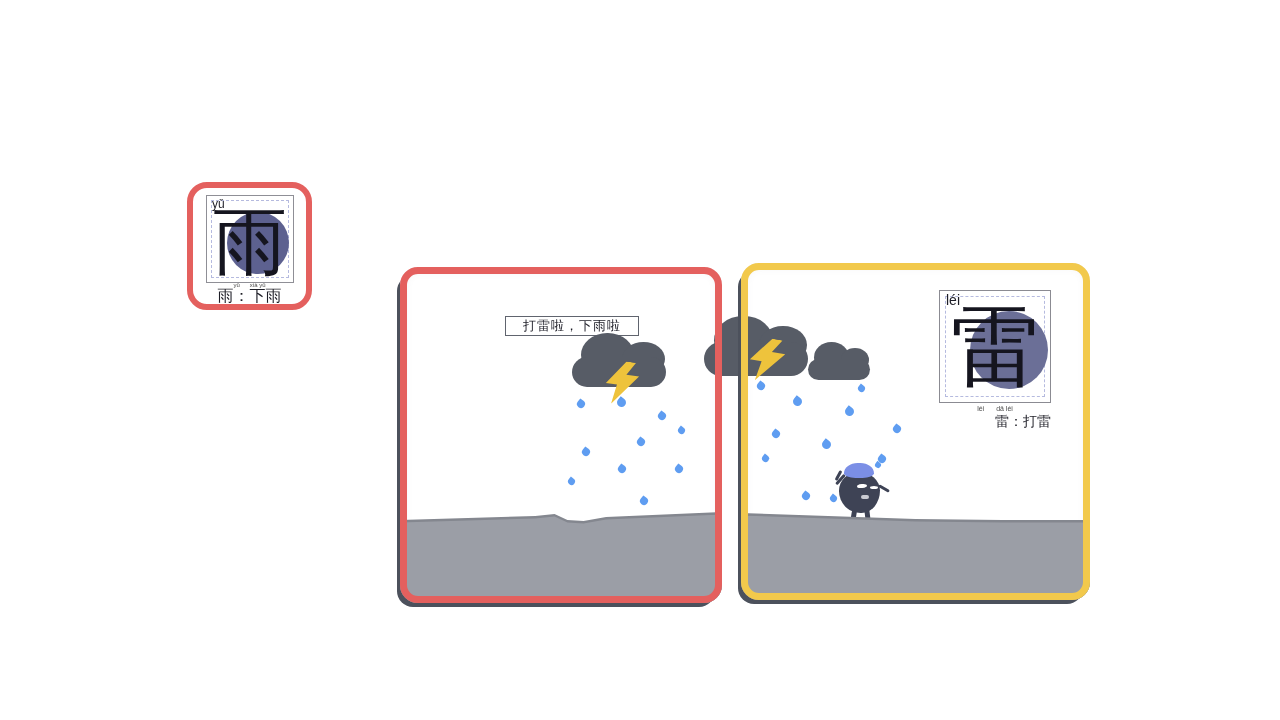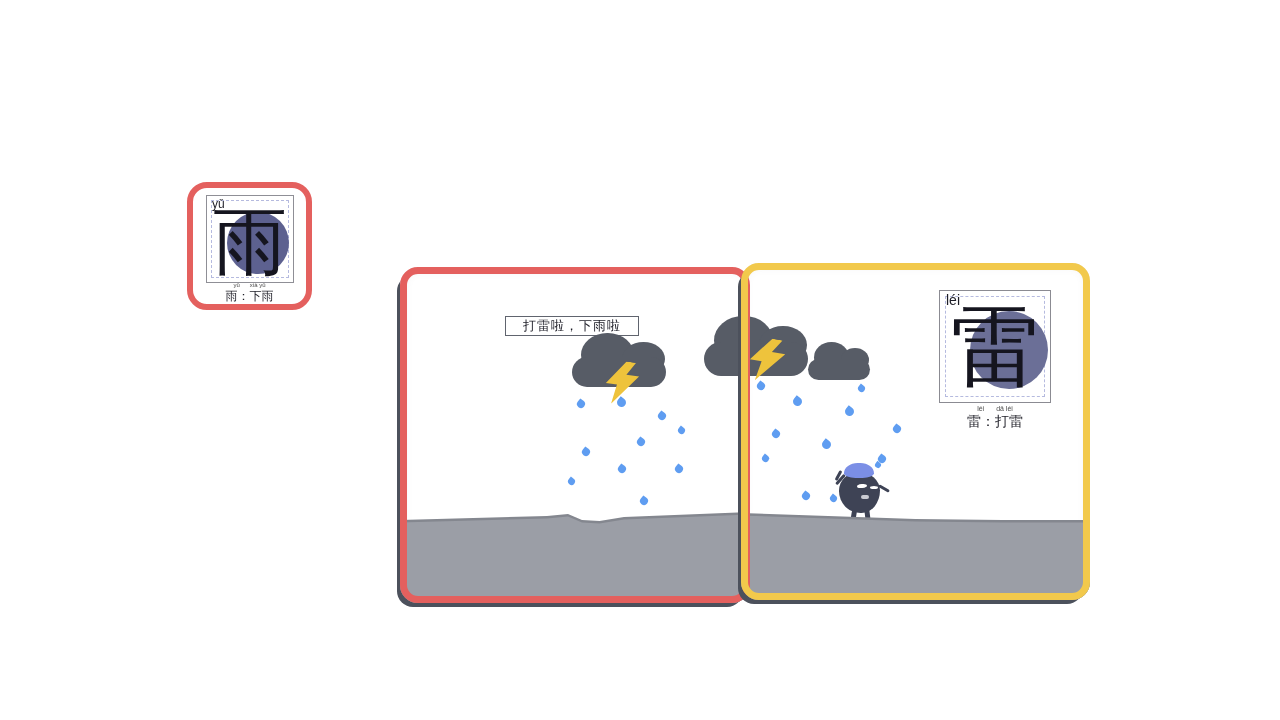--- a/index.html
+++ b/index.html
@@ -20,27 +20,27 @@
   .guide{position:absolute;inset:4px;border:1px dashed #b5badf;}
   .thumb-pinyin{position:absolute;left:5px;top:1px;font-size:12px;color:#1d1d26;z-index:3;}
   .thumb-circle{position:absolute;border-radius:50%;background:#5d6190;z-index:1;}
   .thumb-circle.yu{left:20px;top:16px;width:62px;height:62px;}
   .thumb-circle.tian{left:22px;top:18px;width:62px;height:62px;}
   .thumb-glyph{position:absolute;left:0;top:0;width:100%;text-align:center;color:#15151f;z-index:2;}
   .thumb-glyph.yu{font-size:74px;line-height:92px;}
   .thumb-glyph.tian{font-size:64px;line-height:94px;}
   .thumb-cap{position:absolute;left:0;right:0;bottom:1px;text-align:center;}
   .cap-pinyin{display:flex;justify-content:center;gap:10px;font-size:6px;color:#4a4a4a;line-height:7px;}
-  .cap-text{font-size:12px;color:#1d1d26;line-height:14px;}
+  .cap-text{font-size:16px;color:#1d1d26;line-height:14px;}
 
   
   .panel-bg,.panel-border{position:absolute;box-sizing:border-box;border-radius:18px;}
   .panel-bg{background:#fff;overflow:hidden;z-index:1;box-shadow:inset 0 0 12px rgba(90,95,110,.22);}
   .panel-border{background:transparent;z-index:3;pointer-events:none;}
-  .panel-bg.left,.panel-border.left{left:400px;top:267px;width:350px;height:336px;}
+  .panel-bg.left,.panel-border.left{left:400px;top:267px;width:322px;height:336px;}
   .panel-bg.right,.panel-border.right{left:741px;top:263px;width:349px;height:337px;}
   .panel-border.left{border:7px solid #e4605e;box-shadow:-5px 6px 0 -2px #4c515c;}
   .panel-border.right{border:7px solid #f2c94c;box-shadow:-5px 6px 0 -2px #4c515c;}
 
   
   .ground-dark,.ground-light{position:absolute;left:0;right:0;bottom:0;}
   .ground-dark{background:#84878f;}
   .ground-light{background:#9b9ea6;transform:translateY(2.5px);}
   .panel-bg.left .ground-dark,.panel-bg.left .ground-light{height:92px;
      clip-path:polygon(0 9px,42% 5px,48% 3px,52% 9px,57% 10px,64% 6px,100% 1px,100% 100%,0 100%);}
@@ -74,21 +74,21 @@
   .lei-card{position:absolute;left:198px;top:27px;width:112px;height:113px;background:#fff;
             border:1px solid #8b8b92;box-sizing:border-box;}
   .lei-card .guide{inset:5px;}
   .lei-pinyin{position:absolute;left:6px;top:1px;font-size:14px;color:#1d1d26;z-index:3;}
   .lei-circle{position:absolute;left:30px;top:20px;width:78px;height:78px;border-radius:50%;
               background:#6b6f97;z-index:1;}
   .lei-glyph{position:absolute;left:0;top:0;width:100%;text-align:center;font-size:88px;line-height:112px;
              color:#15151f;z-index:2;}
   .lei-cap{position:absolute;left:198px;top:142px;width:112px;text-align:center;}
   .lei-cap .cap-pinyin{font-size:7px;line-height:8px;gap:12px;}
-  .lei-cap .cap-text{font-size:14px;line-height:17px;}
+  .lei-cap .cap-text{font-size:14px;line-height:17px;text-align:right;}
 
   
   .figure{position:absolute;left:97px;top:200px;width:46px;height:64px;}
   .fig-cap{position:absolute;left:6px;top:0;width:30px;height:15px;background:#7b8fe6;
            border-radius:50% 50% 42% 42%/75% 75% 35% 35%;z-index:2;}
   .fig-body{position:absolute;left:1px;top:9px;width:41px;height:41px;background:#3e4355;
             border-radius:48% 52% 46% 54%/46% 46% 56% 54%;z-index:1;}
   .fig-eye{position:absolute;background:#fff;border-radius:50%;z-index:3;}
   .fig-eye.l{left:19px;top:21px;width:10px;height:4px;transform:rotate(-6deg);}
   .fig-eye.r{left:32px;top:23px;width:8px;height:3px;}

